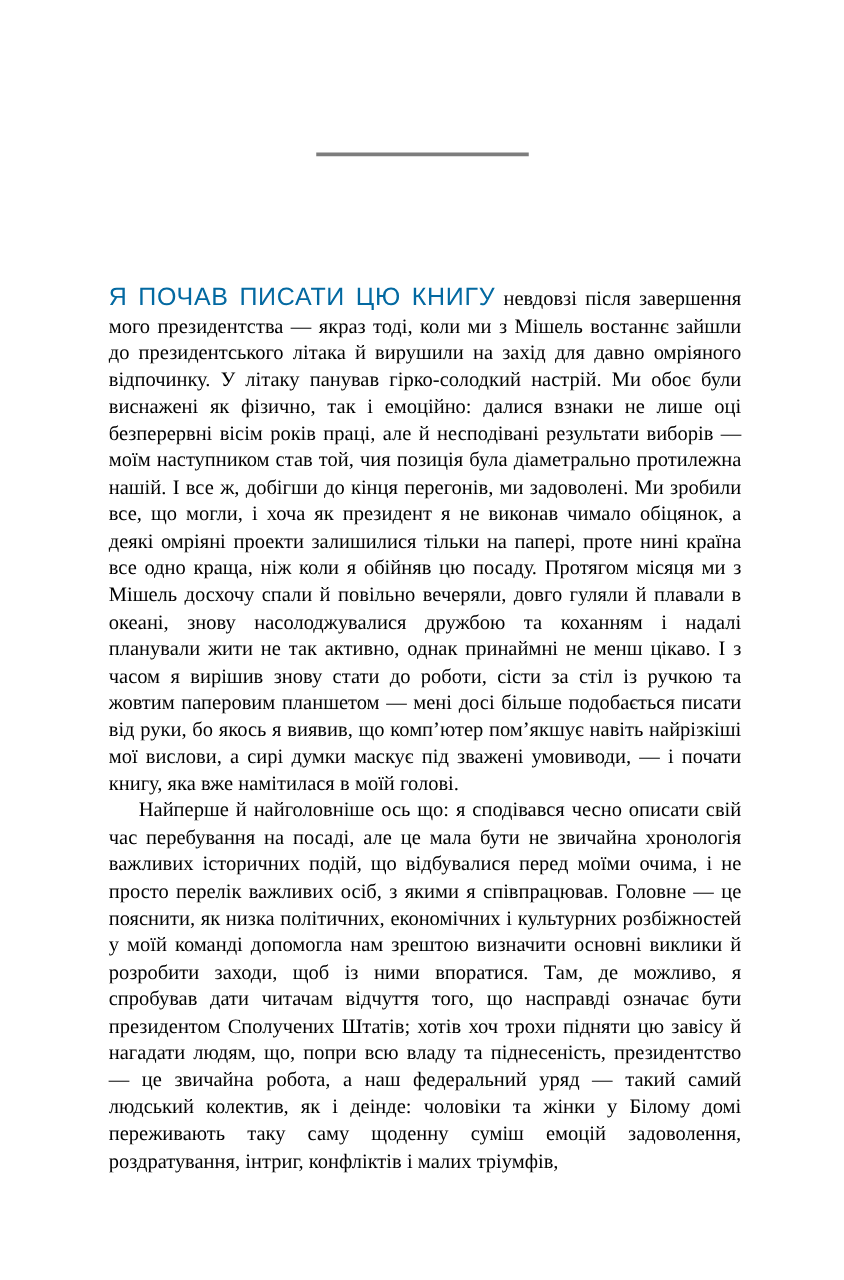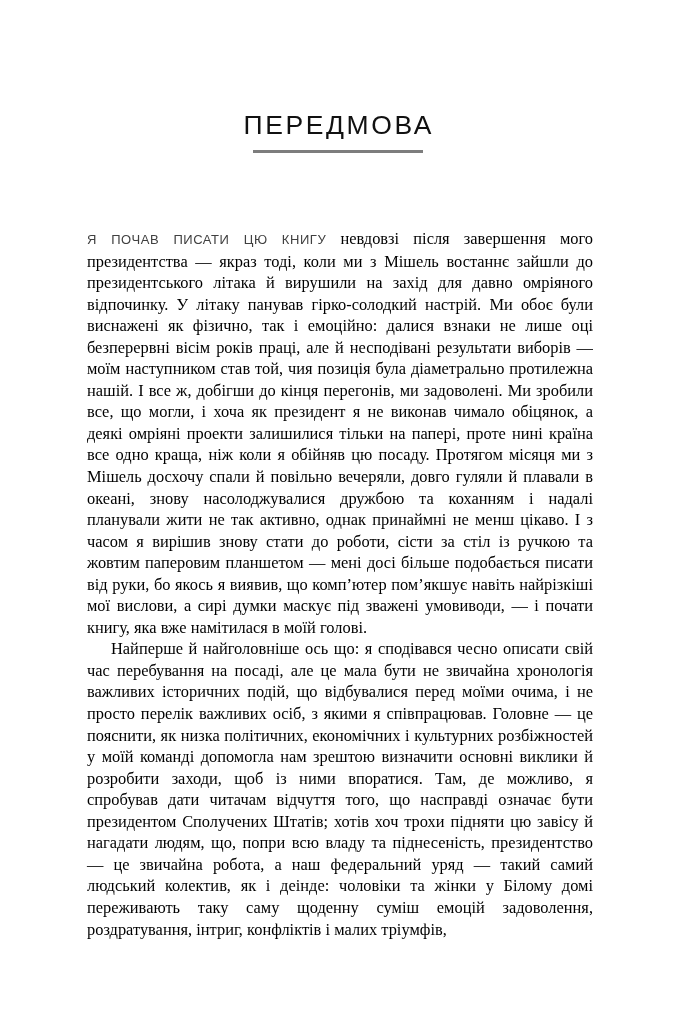--- a/index.html
+++ b/index.html
@@ -72,34 +72,33 @@
     margin: 0;
     text-indent: 24px;
   }
 
   .body-text p.first {
     text-indent: 0;
   }
 
   .lead-in {
     font-family: "Liberation Sans", "DejaVu Sans", sans-serif;
-    font-size: 13px;
+    font-size: 20px;
     font-weight: 400;
     letter-spacing: 0.55px;
-    color: #404040;
+    color: #0369a1;
     margin-top: 48px;
   }
 </style>
 </head>
 <body>
 
 <div class="page">
 
   <div class="chapter-head">
-    <div class="chapter-title">ПЕРЕДМОВА</div>
     <div class="chapter-rule"></div>
   </div>
 
   <div class="body-text">
 
     <p class="first"><span class="lead-in">Я ПОЧАВ ПИСАТИ ЦЮ КНИГУ</span><span> невдовзі після завершення мого президентства — якраз тоді, коли ми з Мішель востаннє зайшли до президентського літака й вирушили на захід для давно омріяного відпочинку. У літаку панував гірко-солодкий настрій. Ми обоє були виснажені як фізично, так і емоційно: далися взнаки не лише оці безперервні вісім років праці, але й несподівані результати виборів — моїм наступником став той, чия позиція була діаметрально протилежна нашій. І все ж, добігши до кінця перегонів, ми задоволені. Ми зробили все, що могли, і хоча як президент я не виконав чимало обіцянок, а деякі омріяні проекти залишилися тільки на папері, проте нині країна все одно краща, ніж коли я обійняв цю посаду. Протягом місяця ми з Мішель досхочу спали й повільно вечеряли, довго гуляли й плавали в океані, знову насолоджувалися дружбою та коханням і надалі планували жити не так активно, однак принаймні не менш цікаво. І з часом я вирішив знову стати до роботи, сісти за стіл із ручкою та жовтим паперовим планшетом — мені досі більше подобається писати від руки, бо якось я виявив, що комп’ютер пом’якшує навіть найрізкіші мої вислови, а сирі думки маскує під зважені умовиводи, — і почати книгу, яка вже намітилася в моїй голові.</span></p>
 
     <p><span>Найперше й найголовніше ось що: я сподівався чесно описати свій час перебування на посаді, але це мала бути не звичайна хронологія важливих історичних подій, що відбувалися перед моїми очима, і не просто перелік важливих осіб, з якими я співпрацював. Головне — це пояснити, як низка політичних, економічних і культурних розбіжностей у моїй команді допомогла нам зрештою визначити основні виклики й розробити заходи, щоб із ними впоратися. Там, де можливо, я спробував дати читачам відчуття того, що насправді означає бути президентом Сполучених Штатів; хотів хоч трохи підняти цю завісу й нагадати людям, що, попри всю владу та піднесеність, президентство — це звичайна робота, а наш федеральний уряд — такий самий людський колектив, як і деінде: чоловіки та жінки у Білому домі переживають таку саму щоденну суміш емоцій задоволення, роздратування, інтриг, конфліктів і малих тріумфів,</span></p>
 
   </div>

